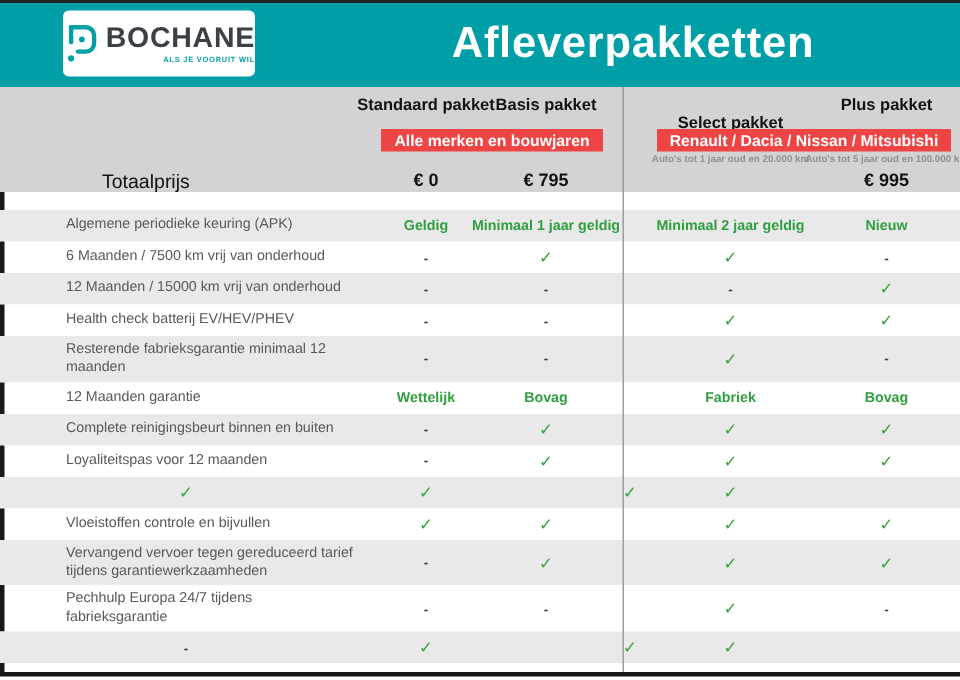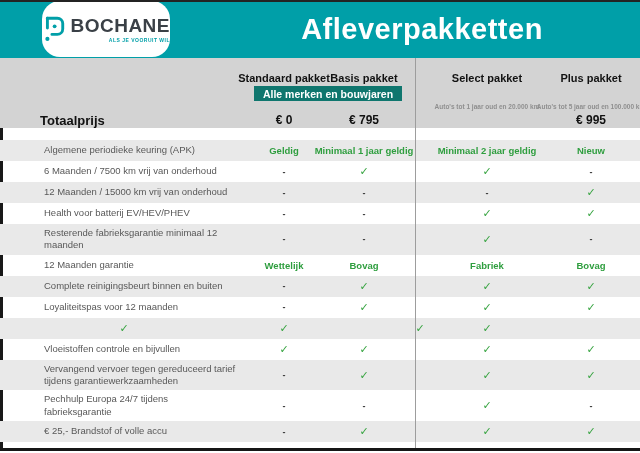--- a/index.html
+++ b/index.html
@@ -4,45 +4,45 @@
 <style>
   * { box-sizing: border-box; margin: 0; padding: 0; }
   html,body { width: 640px; height: 453px; }
   body { font-family: "Liberation Sans", sans-serif; background: #fff; }
   #app { position: relative; width: 640px; height: 453px; background: #fff; overflow: hidden;
          display: flex; flex-direction: column; }
   .top-line { position: absolute; left: 0; top: 0; right: 0; height: 2px; background: #232323; z-index: 9; }
 
   
   .header { height: 58px; background: #009fa8; display: flex; align-items: center; padding-left: 42px; flex: none; }
-  .logo-box { width: 128px; height: 56px; background: #fff; border-radius: 18px;
+  .logo-box { width: 128px; height: 44px; background: #fff; border-radius: 4px;
               display: flex; align-items: center; justify-content: center; gap: 5px; flex: none; }
   .logo-text { display: flex; flex-direction: column; align-items: flex-end; }
   .logo-name { font-size: 19px; font-weight: bold; color: #3a4046; letter-spacing: .5px; line-height: 1; }
   .logo-tagline { font-size: 5px; font-weight: bold; color: #009fa8; letter-spacing: .5px; margin-top: 2px; }
   .page-title { flex: 1; text-align: center; padding-left: 34px; color: #fff; font-size: 29px;
                 font-weight: bold; letter-spacing: .5px; }
 
   
   .grid { display: grid; grid-template-columns: 248px 72px 88px 24px 110px 98px; }
   .c1{grid-column:1} .c2{grid-column:2} .c3{grid-column:3} .c5{grid-column:5} .c6{grid-column:6}
   .span-ab{grid-column:2/4} .span-cd{grid-column:5/7}
   .cell { display: flex; align-items: center; justify-content: center; white-space: nowrap; }
 
   
   .band-area { height: 70px; background: #d3d3d3; flex: none; display: flex; flex-direction: column; }
   .colheads { height: 26px; align-items: end; padding-top: 6px; }
   .colhead { font-size: 11px; font-weight: bold; color: #121212; }
   .bandrow { height: 15px; margin-top: 2px; }
-  .gray-band { background: #0f766e; color: #fff; font-weight: bold; font-size: 10.5px;
+  .gray-band { background: #ef4444; color: #fff; font-weight: bold; font-size: 10.5px;
                margin: 0 6px; display: flex; align-items: center; justify-content: center; white-space: nowrap; }
   .noterow { height: 11px; }
   .note { font-size: 6.5px; font-weight: bold; color: #8f8f8f; }
   .totalrow { height: 16px; align-items: center; }
-  .total-label { justify-content: flex-start; padding-left: 40px; font-size: 13px; font-weight: bold; color: #111; }
+  .total-label { justify-content: flex-start; padding-left: 68px; font-size: 13px; font-weight: normal; color: #111; }
   .price { font-size: 12px; font-weight: bold; color: #111; }
 
   
   .rows { display: flex; flex-direction: column; flex: none; }
   .row { position: relative; min-height: 21px; align-items: center; }
   .row.stripe { background: #e9e9e9; }
   .row.plain { background: #fff; }
   .row.plain::before, .gap::before, .bottomfill::before {
       content: ""; position: absolute; left: 0; top: 0; bottom: 0; width: 3px; background: #181818; }
   .label { justify-content: flex-start; white-space: normal; padding: 3px 10px 3px 44px;
@@ -78,25 +78,26 @@
         <div class="logo-tagline">ALS JE VOORUIT WIL</div>
       </div>
     </div>
     <div class="page-title">Afleverpakketten</div>
   </div>
 
   <div class="band-area">
     <div class="grid colheads">
       <div class="cell colhead c2">Standaard pakket</div>
       <div class="cell colhead c3">Basis pakket</div>
+      <div class="cell colhead c6">Plus pakket</div>
       <div class="cell colhead c5">Select pakket</div>
-      <div class="cell colhead c6">Plus pakket</div>
     </div>
     <div class="grid bandrow">
       <div class="gray-band span-ab">Alle merken en bouwjaren</div>
+      <div class="gray-band span-cd">Renault / Dacia / Nissan / Mitsubishi</div>
     </div>
     <div class="grid noterow">
       <div class="cell note c5">Auto's tot 1 jaar oud en 20.000 km</div>
       <div class="cell note c6">Auto's tot 5 jaar oud en 100.000 km</div>
     </div>
     <div class="grid totalrow">
       <div class="cell total-label c1">Totaalprijs</div>
       <div class="cell price c2">€ 0</div>
       <div class="cell price c3">€ 795</div>
       <div class="cell price c6">€ 995</div>
@@ -124,21 +125,21 @@
       </div>
       <div class="grid row stripe">
         <div class="cell label">12 Maanden / 15000 km vrij van onderhoud</div>
         <div class="cell dash">-</div>
         <div class="cell dash">-</div>
         <div class="cell"></div>
         <div class="cell dash">-</div>
         <div class="cell check">✓</div>
       </div>
       <div class="grid row plain">
-        <div class="cell label">Health voor batterij EV/HEV/PHEV</div>
+        <div class="cell label">Health check batterij EV/HEV/PHEV</div>
         <div class="cell dash">-</div>
         <div class="cell dash">-</div>
         <div class="cell"></div>
         <div class="cell check">✓</div>
         <div class="cell check">✓</div>
       </div>
       <div class="grid row stripe">
         <div class="cell label">Resterende fabrieksgarantie minimaal 12 maanden</div>
         <div class="cell dash">-</div>
         <div class="cell dash">-</div>
@@ -195,21 +196,20 @@
       </div>
       <div class="grid row plain">
         <div class="cell label">Pechhulp Europa 24/7 tijdens fabrieksgarantie</div>
         <div class="cell dash">-</div>
         <div class="cell dash">-</div>
         <div class="cell"></div>
         <div class="cell check">✓</div>
         <div class="cell dash">-</div>
       </div>
       <div class="grid row stripe">
-        <div class="cell label">€ 25,- Brandstof of volle accu</div>
         <div class="cell dash">-</div>
         <div class="cell check">✓</div>
         <div class="cell"></div>
         <div class="cell check">✓</div>
         <div class="cell check">✓</div>
       </div>
     </div>
 
   <div class="bottomfill"></div>
 </div>

